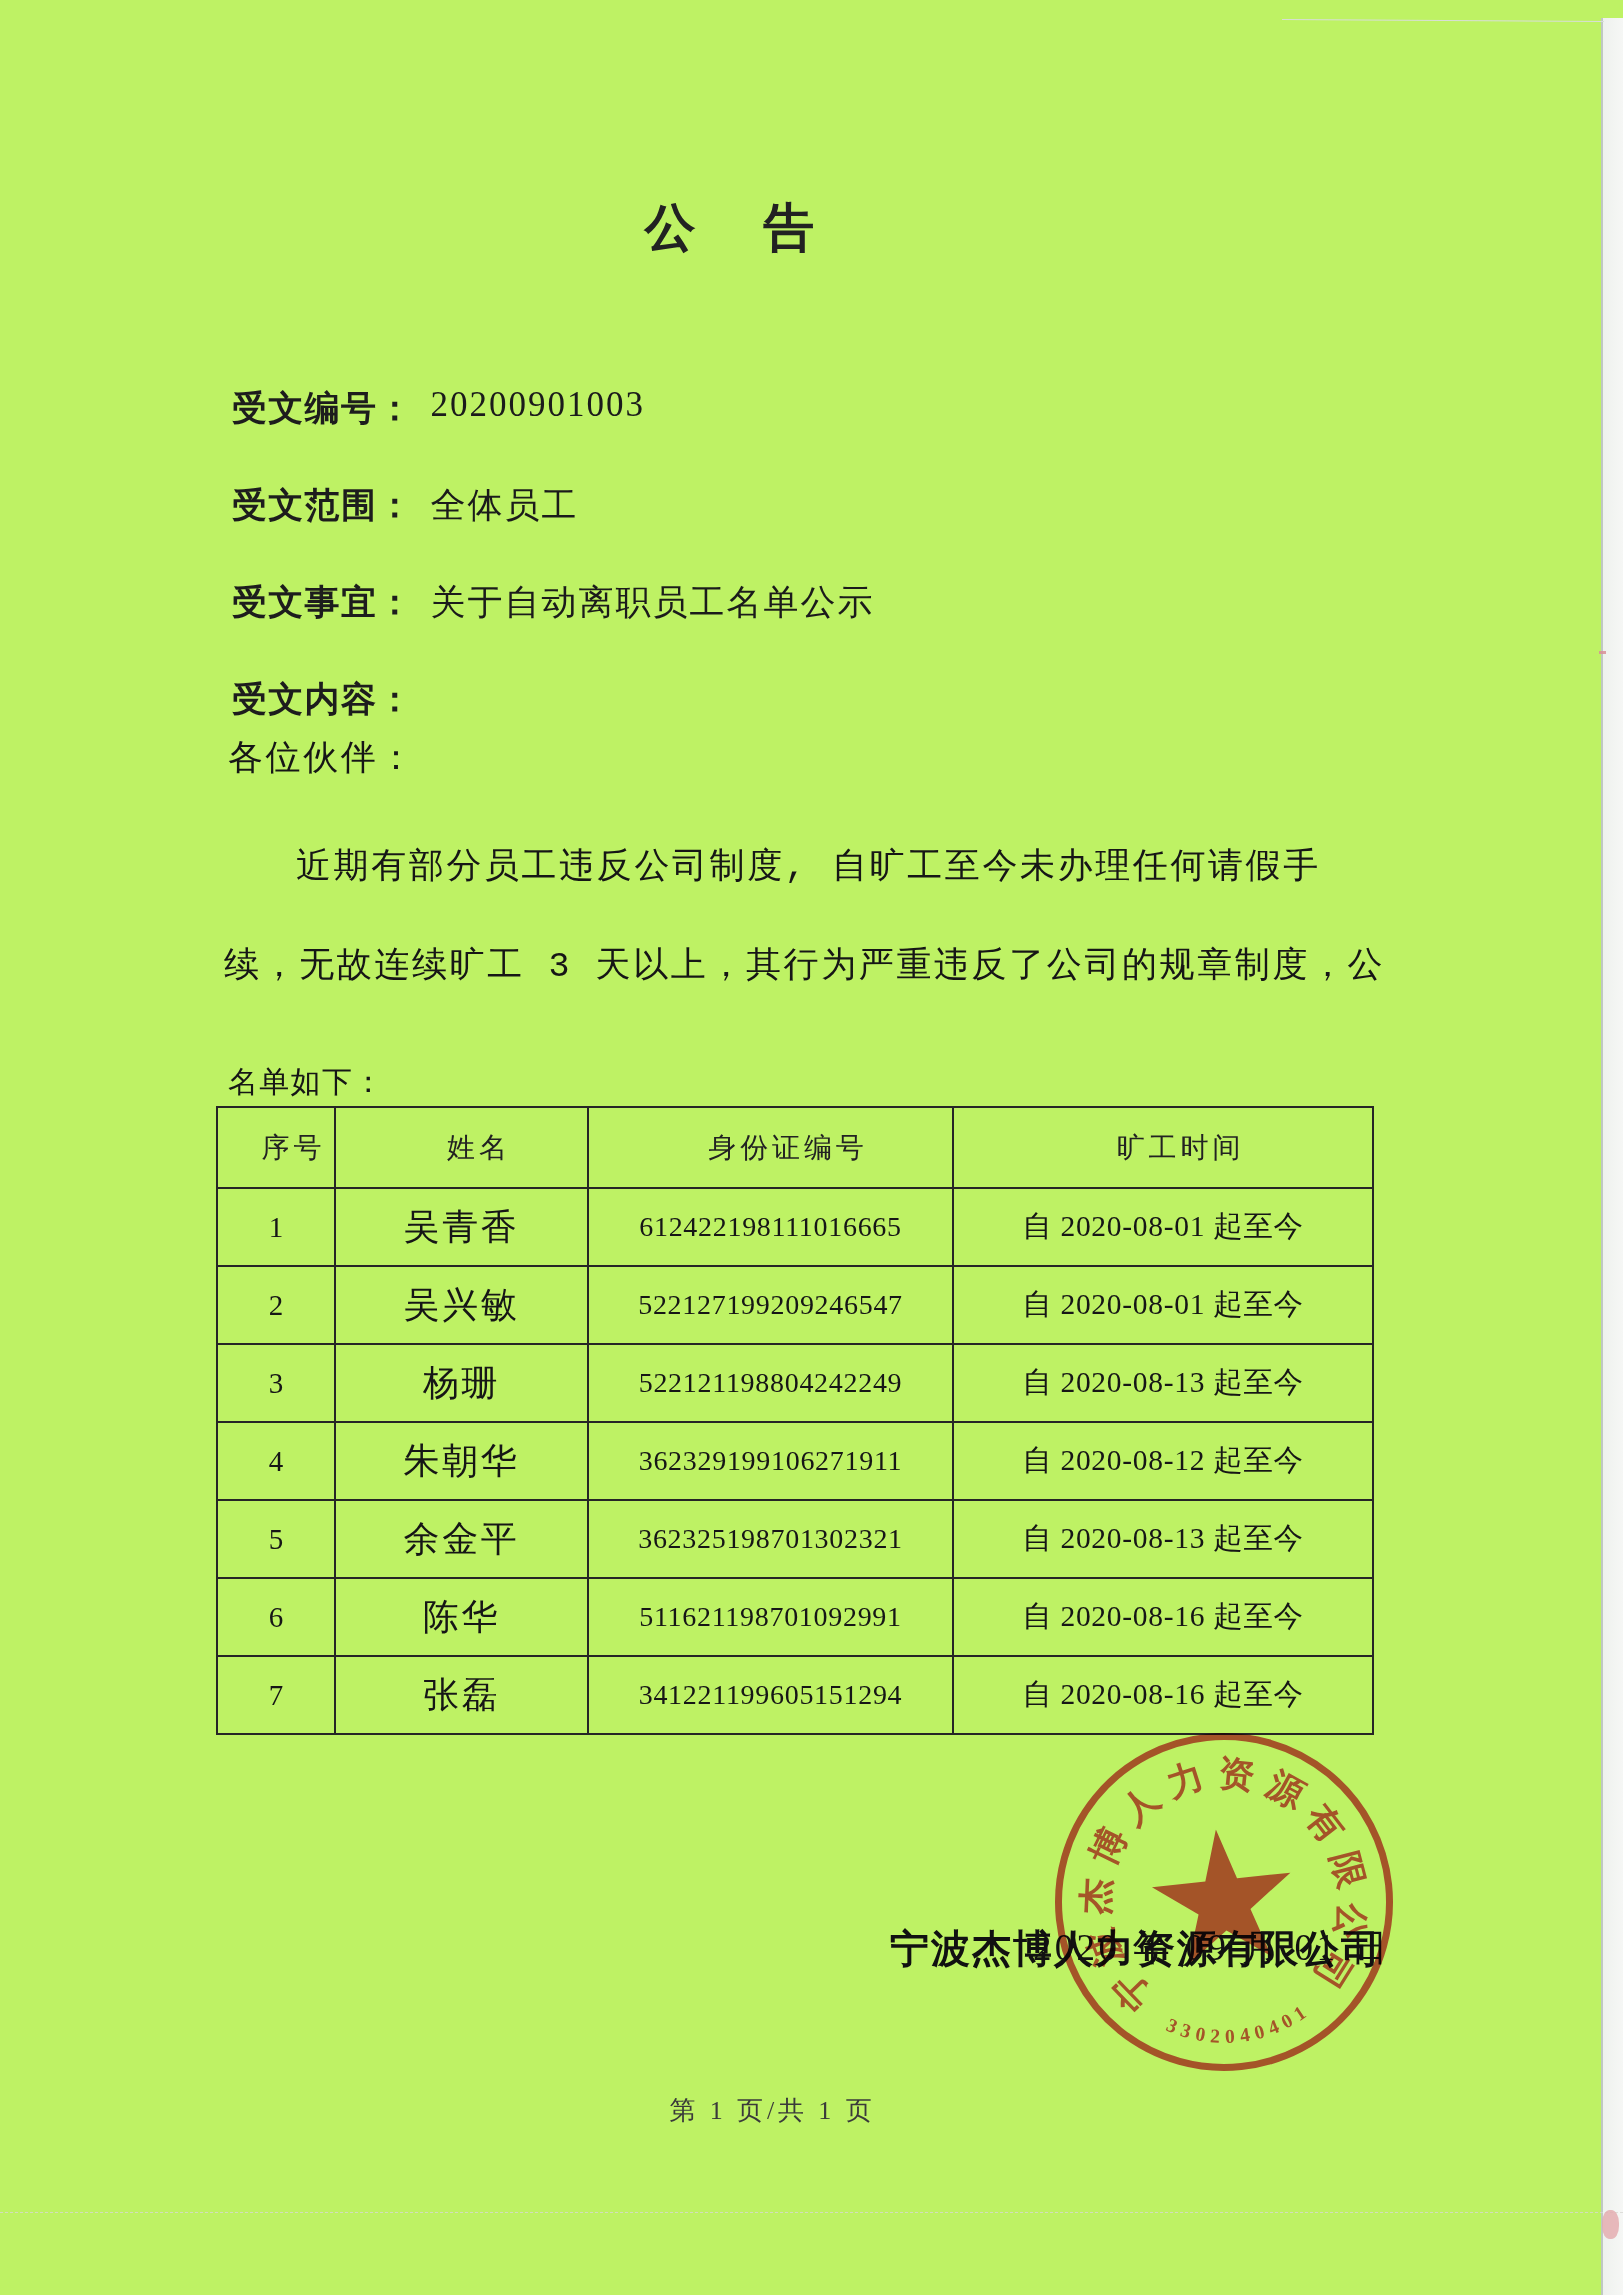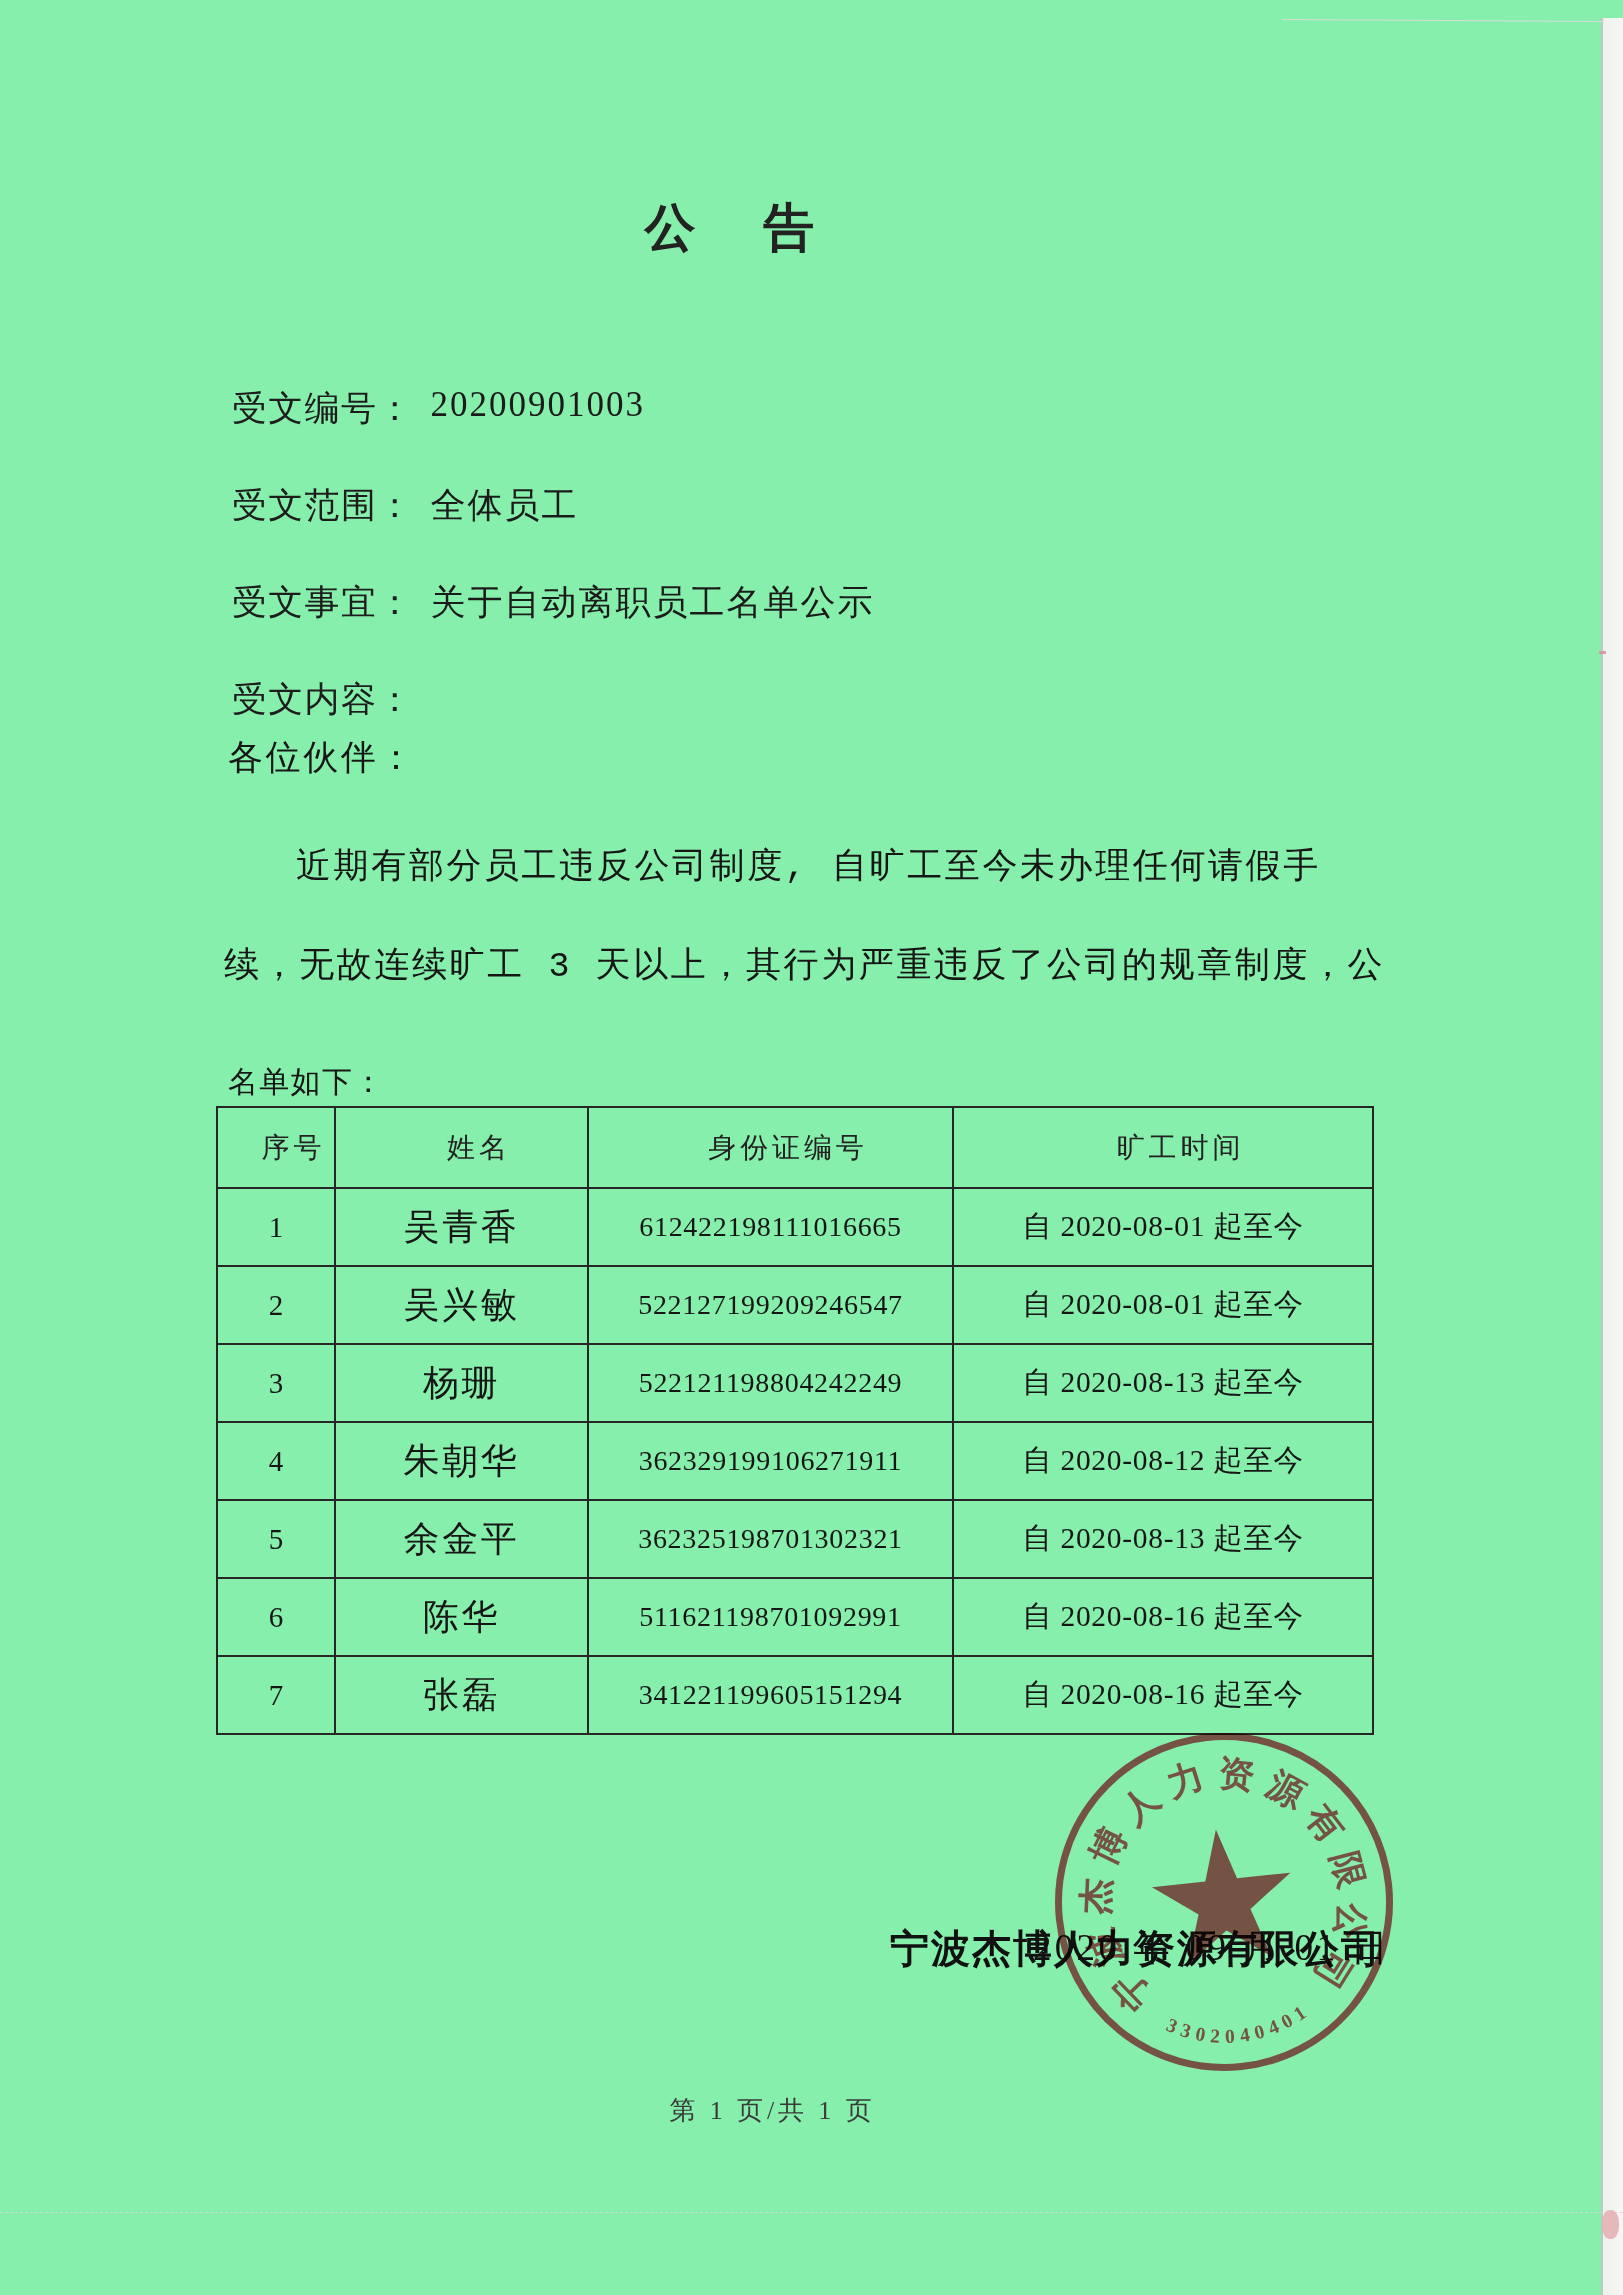--- a/index.html
+++ b/index.html
@@ -1,34 +1,34 @@
 <!DOCTYPE html>
 <html style="--stamp-color: #d84150;font-size:10.5px"><head>
 <meta charset="utf-8">
 <style>
   html,body{margin:0;padding:0;background:#ffffff;}
   .page{
     position:relative;
     width:1623px;height:2295px;
-    background:#86efac;
+    background:#bef264;
     overflow:hidden;
     font-family:"Liberation Serif","DejaVu Serif",serif;
     color:#161616;
   }
   
   .doc-title{
     position:absolute;top:194px;left:0;width:1486px;
     text-align:center;
     font-size:51px;font-weight:700;letter-spacing:27.5px;
     color:#222;
   }
   
   .meta{position:absolute;left:232px;top:385px;width:1152px;}
   .meta-row{height:97px;display:flex;align-items:flex-start;}
-  .meta-label{font-size:35px;font-weight:400;letter-spacing:1.3px;color:#1d1d1d;}
+  .meta-label{font-size:35px;font-weight:700;letter-spacing:1.3px;color:#1d1d1d;}
   .meta-value{font-size:35px;margin-left:17px;letter-spacing:2px;color:#1b1b1b;}
   
   .salutation{
     position:absolute;left:228px;top:734px;
     font-size:35px;letter-spacing:2.6px;
   }
   .para{position:absolute;left:224px;top:819px;width:1153px;font-family:Liberation Mono, monospace;}
   .para-line{font-size:35px;letter-spacing:2.6px;line-height:99px;white-space:nowrap;}
   .para-line.indent{text-indent:72px;}
   .list-intro{

